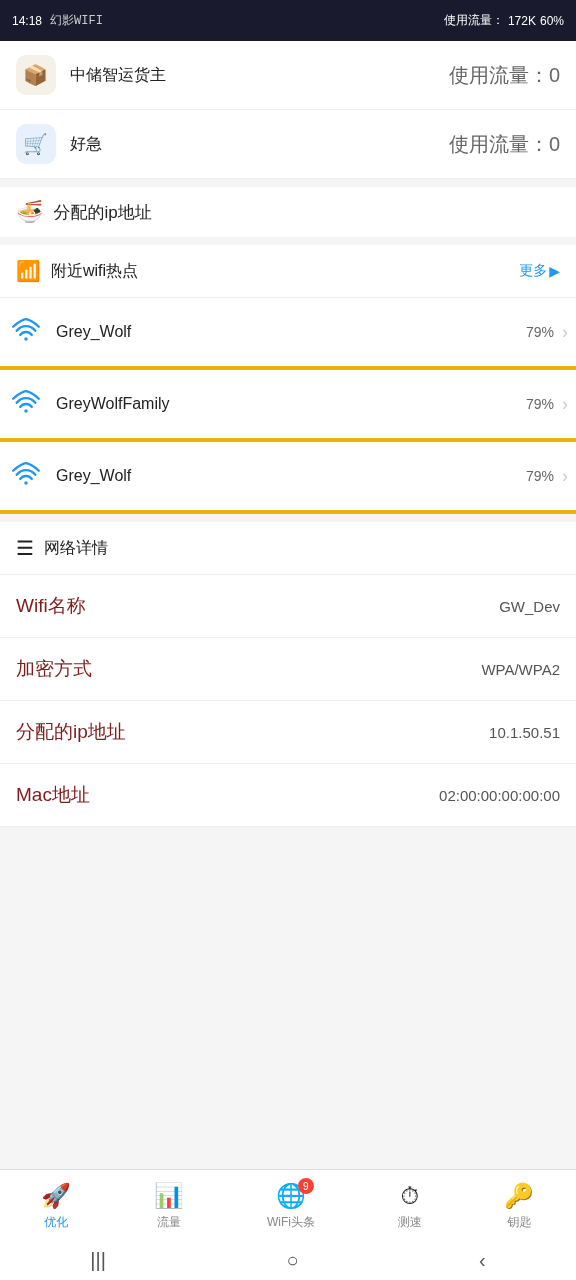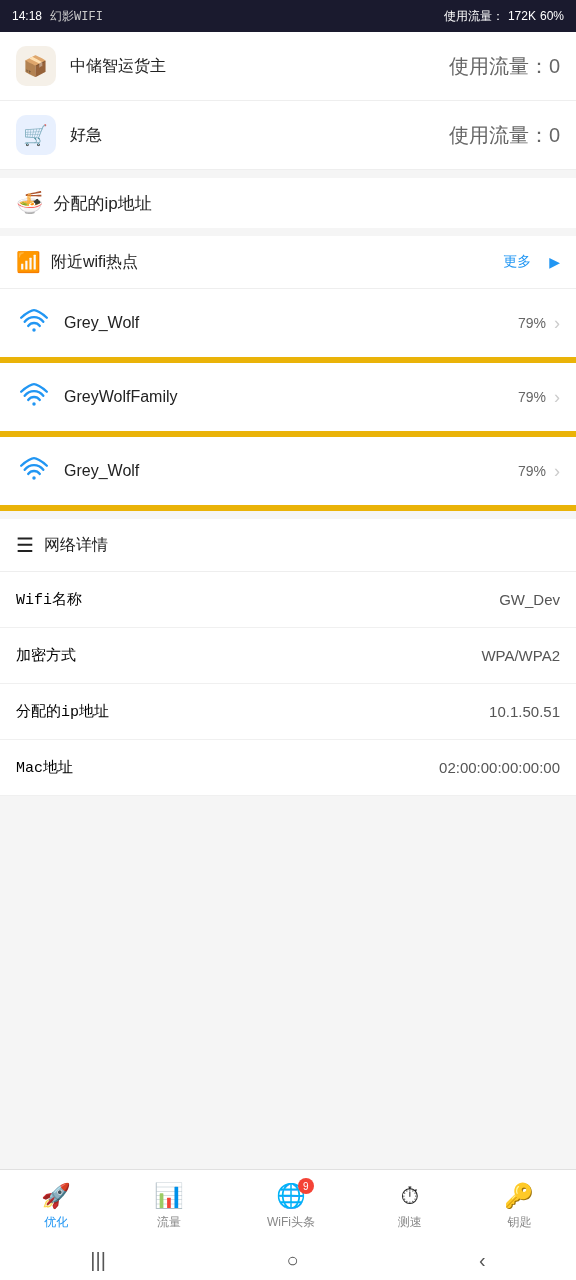--- a/index.html
+++ b/index.html
@@ -10,21 +10,21 @@
       font-family: 'PingFang SC', 'Microsoft YaHei', sans-serif;
       color: #222;
       overflow-x: hidden;
     }
 
     
     .status-bar {
       background: #1a1a2e;
       color: #fff;
       font-size: 12px;
-      height: 32px;
+      height: 41px;
       display: flex;
       align-items: center;
       justify-content: space-between;
       padding: 0 12px;
     }
     .status-left { display: flex; align-items: center; gap: 4px; }
     .status-right { display: flex; align-items: center; gap: 4px; }
 
     
     .app-list-section {
@@ -114,27 +114,27 @@
       align-items: center;
       gap: 10px;
       font-size: 16px;
       font-weight: 500;
     }
     .more-link {
       display: flex;
       align-items: center;
       color: #2196f3;
       font-size: 14px;
-      gap: 18px;
+      gap: 2px;
     }
     .wifi-row {
       display: flex;
       align-items: center;
-      padding: 16px 16px;
-      border-bottom: 6px solid #eab308;
+      padding: 16px 8px;
+      border-bottom: 4px solid #eab308;
     }
     .wifi-icon-wrap {
       width: 36px;
       height: 36px;
       display: flex;
       align-items: center;
       justify-content: center;
       margin-right: 12px;
     }
     .wifi-name { flex: 1; font-size: 16px; color: #222; }
@@ -155,21 +155,21 @@
       font-weight: 500;
       border-bottom: 1px solid #eee;
     }
     .detail-row {
       display: flex;
       align-items: center;
       justify-content: space-between;
       padding: 18px 16px;
       border-bottom: 1px solid #f0f0f0;
     }
-    .detail-key { font-size: 15px; color: #000000; font-family: Liberation Mono, monospace; }
+    .detail-key { font-size: 19px; color: #7f1d1d; }
     .detail-value { font-size: 15px; color: #555; }
 
     
     .bottom-nav {
       position: fixed;
       bottom: 0;
       left: 0;
       width: 576px;
       background: #fff;
       border-top: 1px solid #e0e0e0;

